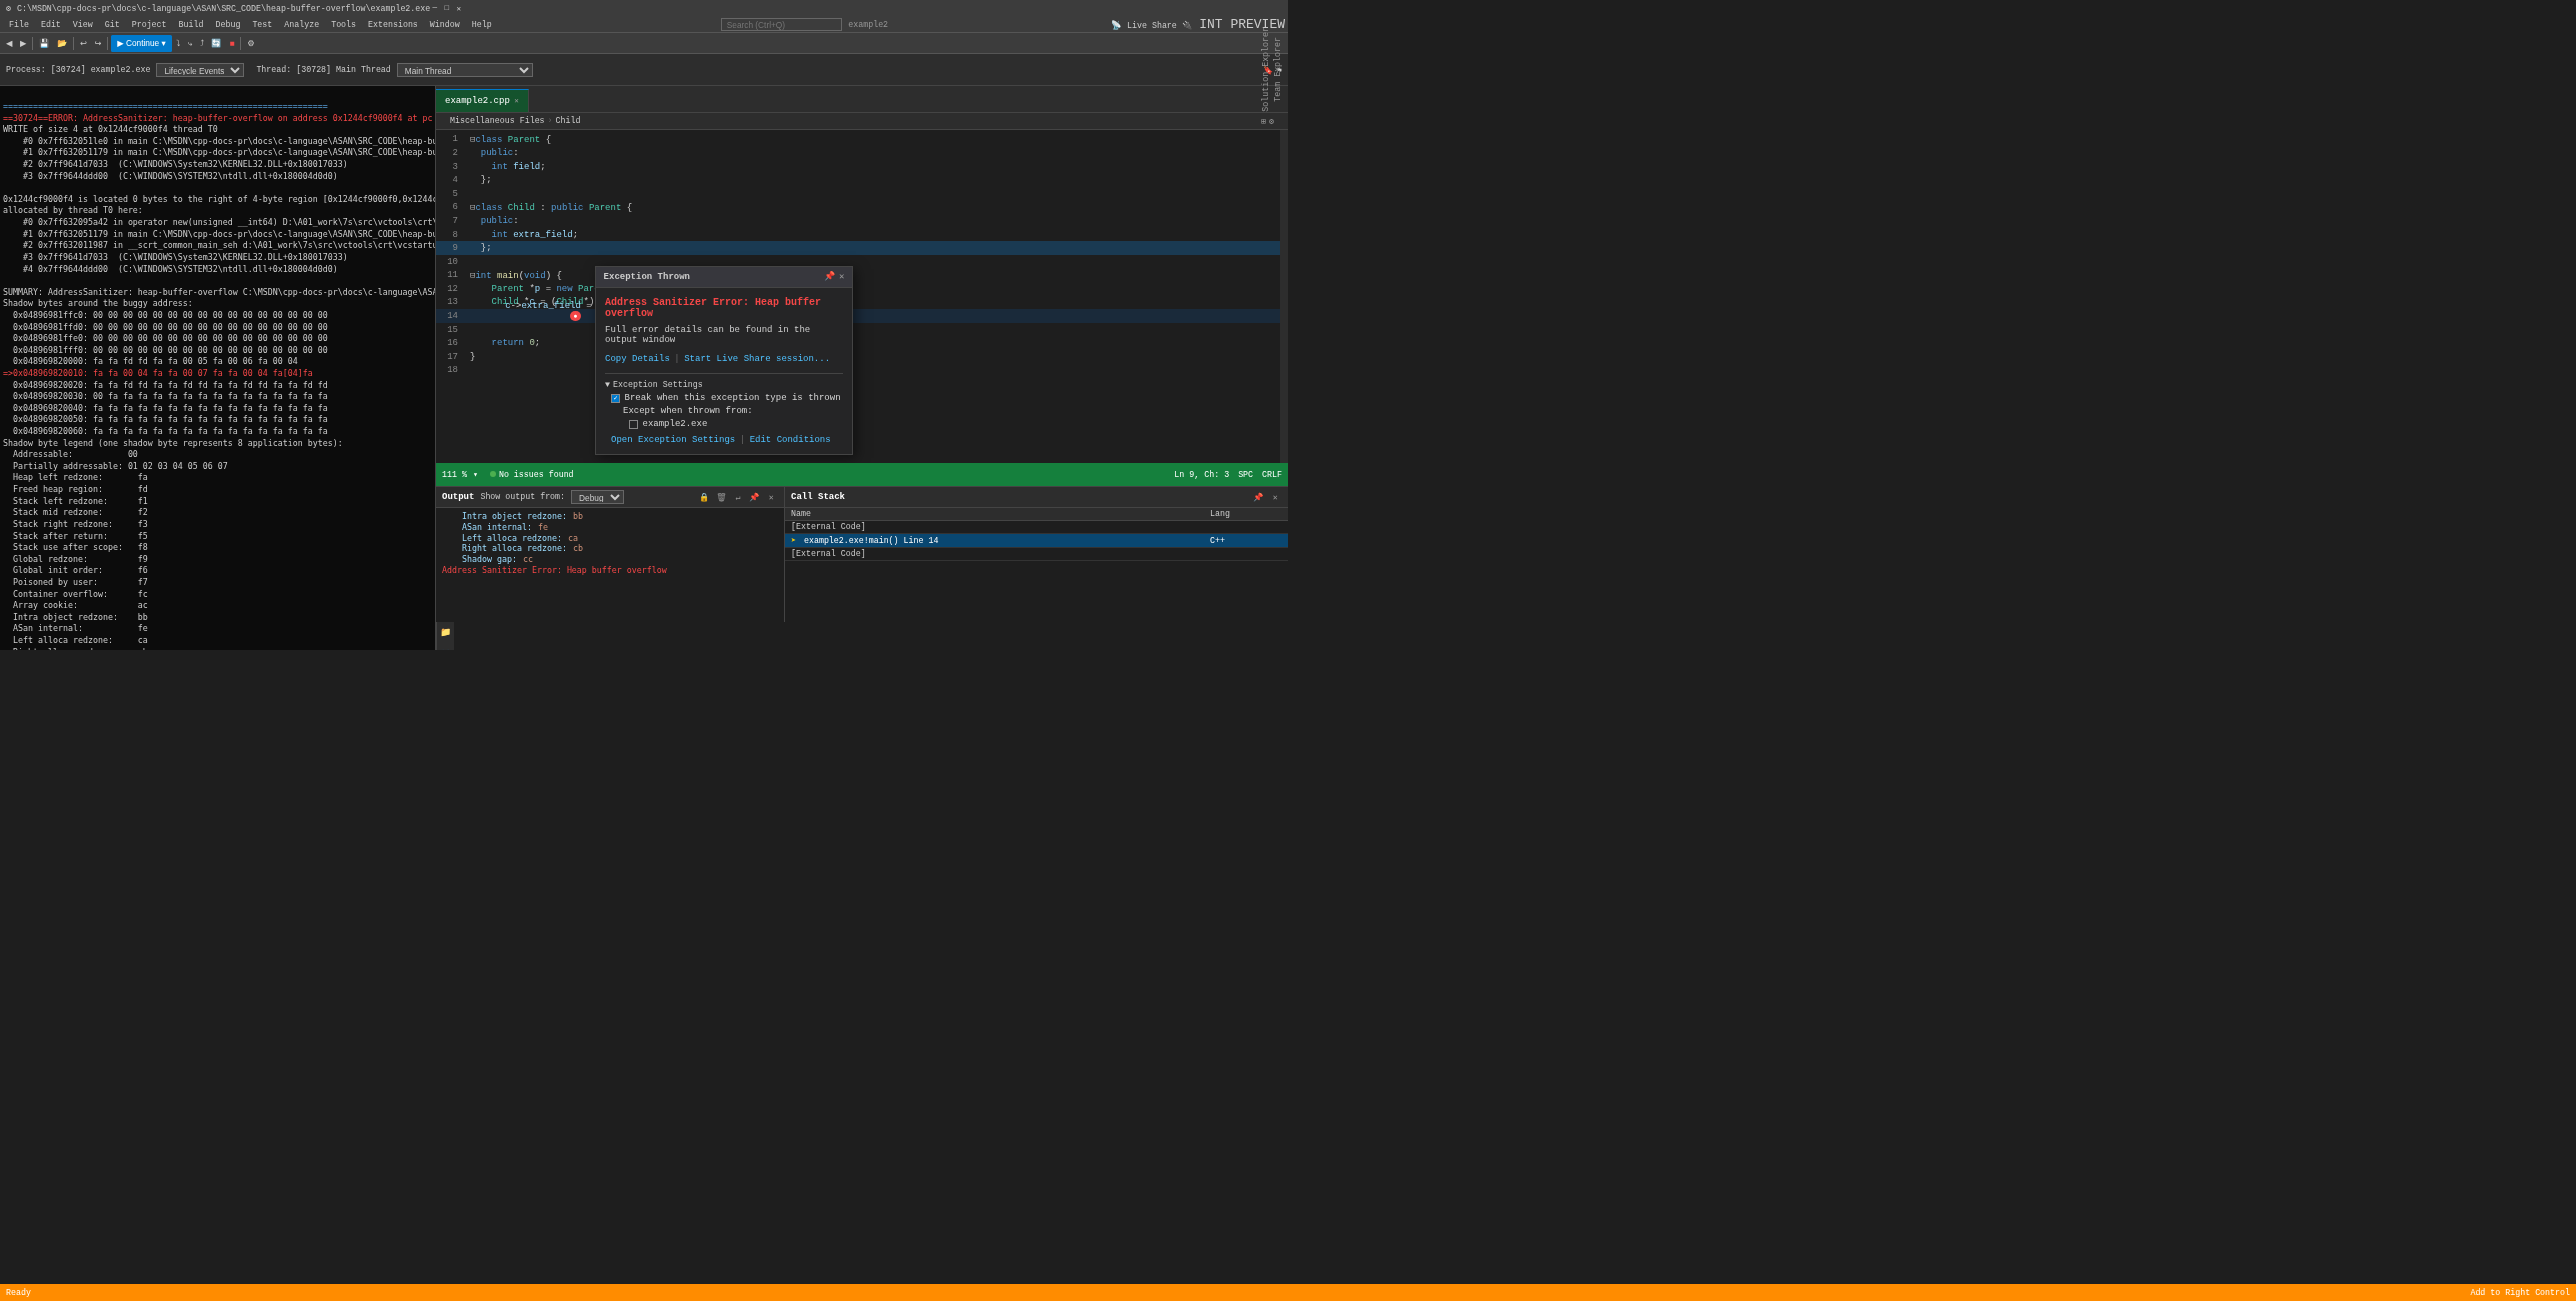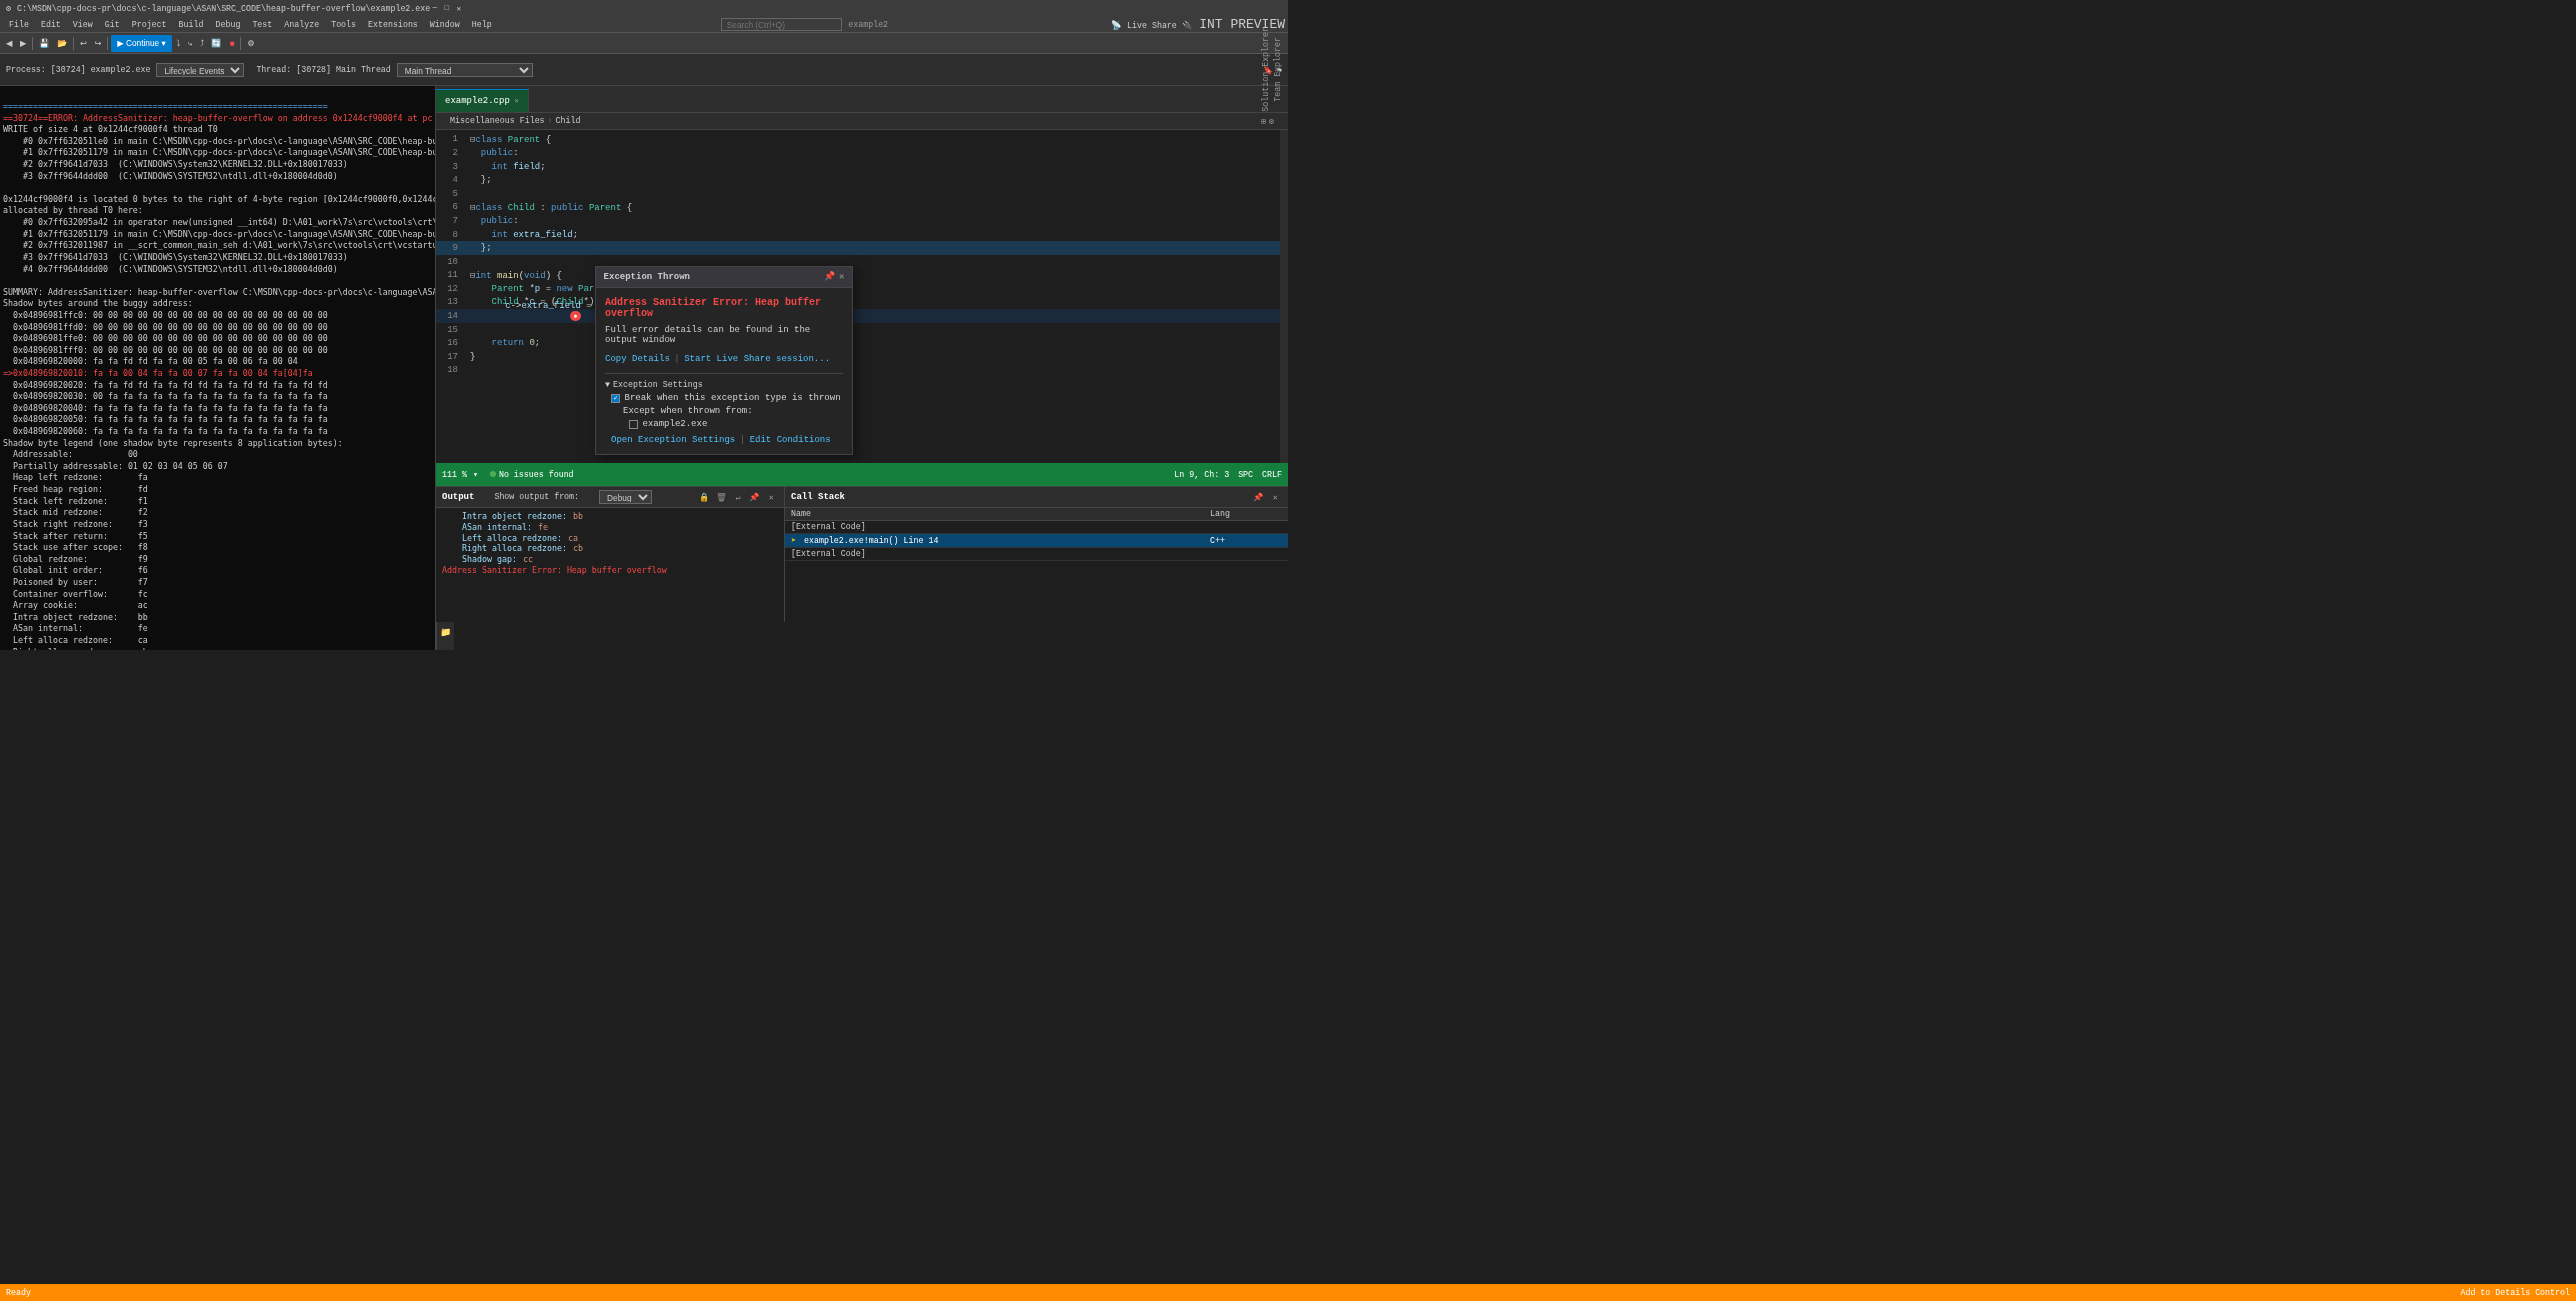--- a/index.html
+++ b/index.html
@@ -334,21 +334,21 @@
       display: flex;
       flex-direction: column;
     }
     .panel-header {
       height: 21px;
       background: #2d2d2d;
       display: flex;
       align-items: center;
       padding: 0 6px;
       border-bottom: 0.8px solid #444;
-      gap: 20px;
+      gap: 6px;
       font-size: 8.3px;
       color: #cccccc;
     }
     .panel-title {
       font-size: 9px;
       font-weight: bold;
       color: #ffffff;
     }
     .panel-content {
       flex: 1;
@@ -864,16 +864,16 @@
     <div class="right-sidebar">
       <span class="sidebar-icon">📁</span>
       <span class="sidebar-icon">👥</span>
     </div>
   </div>
 </div>
 
 <div style="height:16.7px;background:#ff8c00;display:flex;align-items:center;padding:0 6px;font-size:8.3px;color:#fff;gap:6px;position:fixed;bottom:0;left:0;right:0;">
   <span>Ready</span>
   <div style="margin-left:auto;display:flex;gap:9px;">
-    <span>Add to Details Control</span>
+    <span>Add to Right Control</span>
   </div>
 </div>
 
 
 </body></html>

